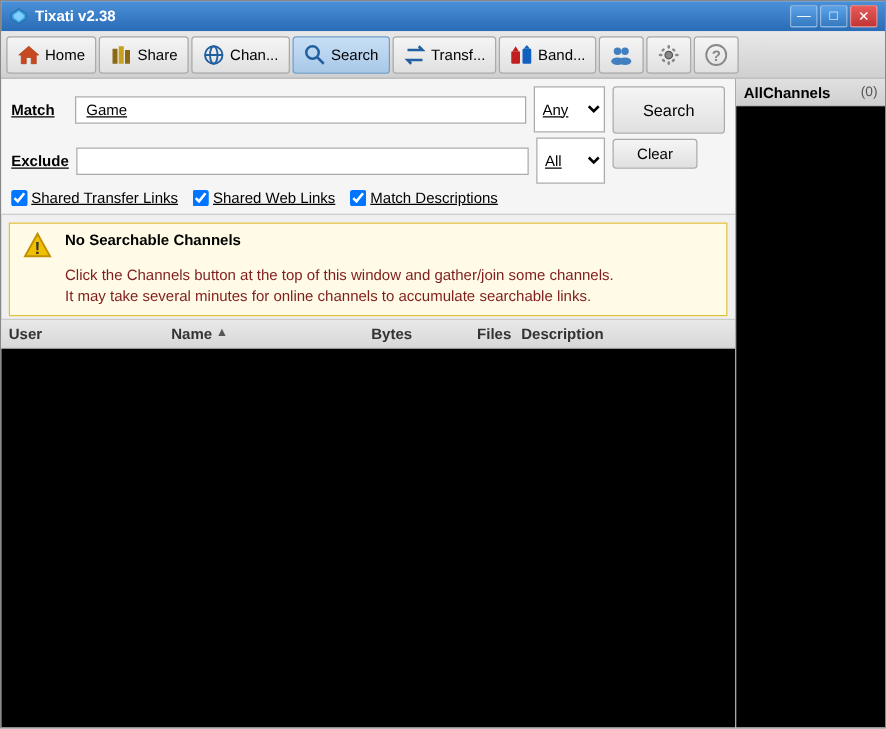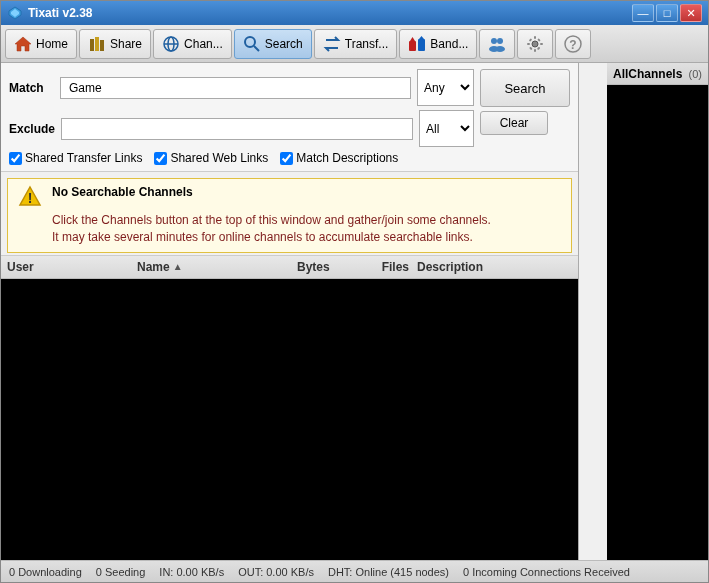--- a/index.html
+++ b/index.html
@@ -217,27 +217,26 @@
     .col-user { width: 130px; }
     .col-bytes { width: 70px; padding-right: 8px; }
     .col-files { width: 50px; text-align: right; padding-right: 8px; }
     .col-desc { flex: 1; }
     .table-body {
       flex: 1;
       background: black;
       overflow: auto;
     }
     .side-panel {
-      width: 130px;
+      width: 120px;
       border-left: 1px solid #aaa;
       background: #f0f0f0;
       display: flex;
       flex-direction: column;
       flex-shrink: 0;
-      padding-left: 28px;
     }
     .side-header {
       background: linear-gradient(to bottom, #e0e0e0, #d0d0d0);
       border-bottom: 1px solid #bbb;
       display: flex;
       align-items: center;
       justify-content: space-between;
       padding: 3px 6px;
       height: 22px;
     }
@@ -270,20 +269,21 @@
     
     .search-btns-area {
       display: flex;
       flex-direction: column;
       justify-content: flex-start;
       gap: 4px;
     }
     
     .search-fields-area {
       flex: 1;
+      text-decoration: underline;
     }
     
     .col-sort-arrow {
       font-size: 10px;
       color: #555;
     }
   </style>
 </head>
 <body>
 
@@ -489,21 +489,13 @@
 
     <div class="side-panel">
       <div class="side-header">
         <span class="side-header-text">AllChannels</span>
         <span class="side-header-count">(0)</span>
       </div>
       <div class="side-body"></div>
     </div>
   </div>
 
-  <div class="status-bar">
-    <span class="status-item">0 Downloading</span>
-    <span class="status-item">0 Seeding</span>
-    <span class="status-item">IN: 0.00 KB/s</span>
-    <span class="status-item">OUT: 0.00 KB/s</span>
-    <span class="status-item">DHT: Online (415 nodes)</span>
-    <span class="status-item">0 Incoming Connections Received</span>
-  </div>
 </div>
 
 </body></html>

